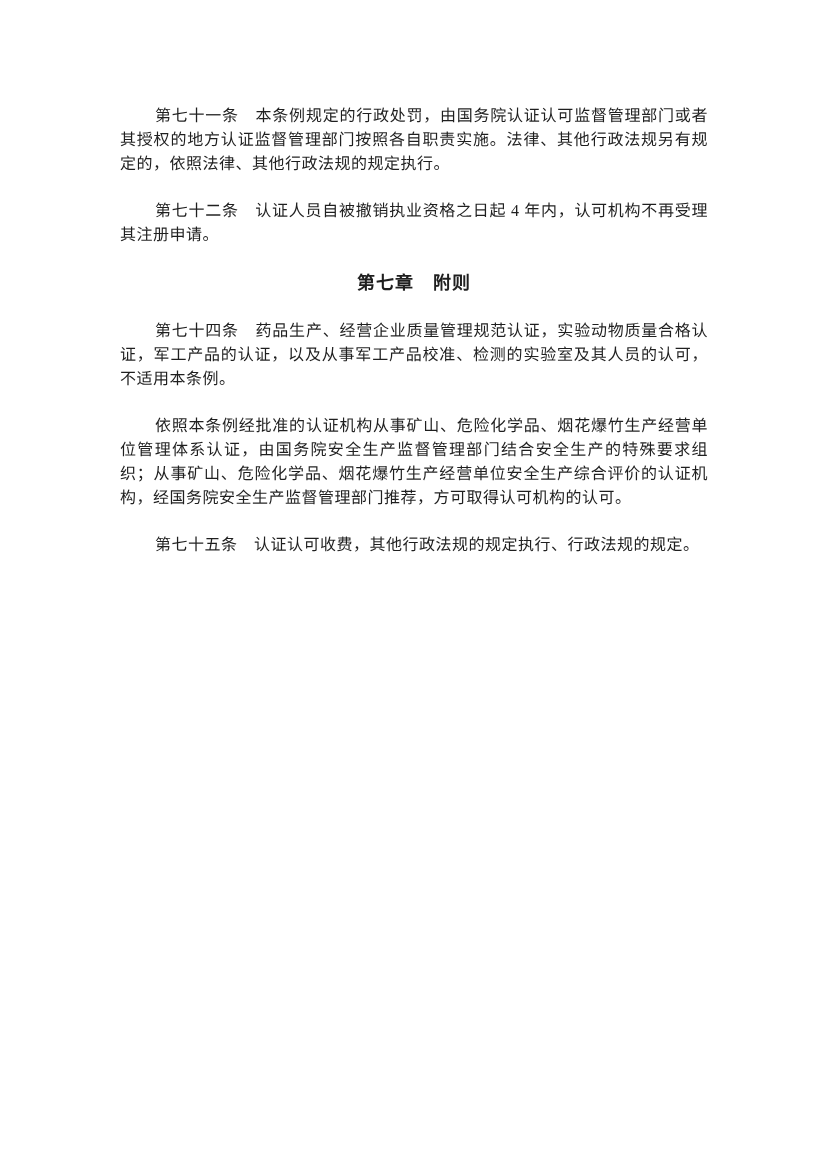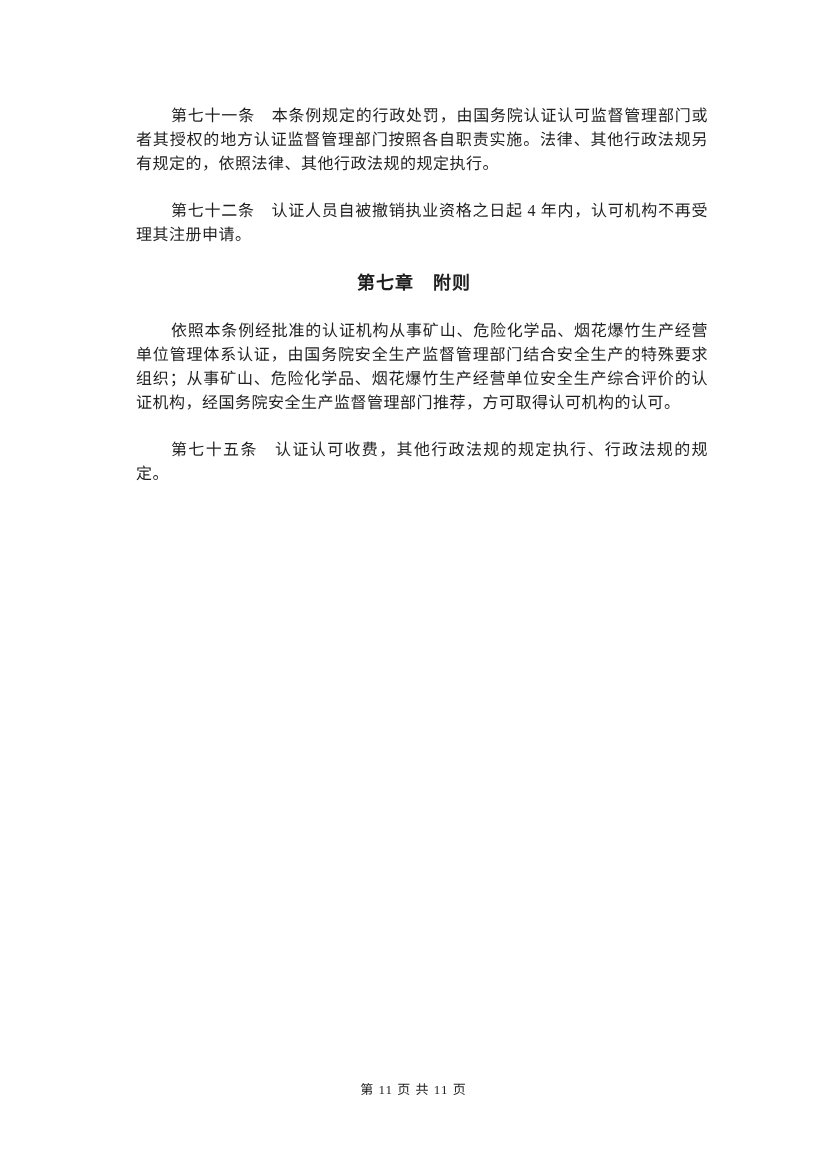--- a/index.html
+++ b/index.html
@@ -22,21 +22,21 @@
     position: absolute;
     left: 120px;
     top: 104px;
     width: 588px;
   }
   .para {
     font-size: 16px;
     line-height: 24px;
     text-align: justify;
     text-indent: 35px;
-    margin: 0 0 23px 16px;
+    margin: 0 0 23px 0;
     letter-spacing: 0.5px;
   }
   .chapter-heading {
     font-size: 18px;
     font-weight: bold;
     line-height: 26px;
     text-align: center;
     margin: 16px 0 23px 0;
     letter-spacing: 1px;
   }
@@ -58,23 +58,23 @@
 <div class="page">
   <div class="content">
 
     <p class="para">第七十一条　本条例规定的行政处罚，由国务院认证认可监督管理部门或者其授权的地方认证监督管理部门按照各自职责实施。法律、其他行政法规另有规定的，依照法律、其他行政法规的规定执行。</p>
 
     <p class="para">第七十二条　认证人员自被撤销执业资格之日起 4 年内，认可机构不再受理其注册申请。</p>
 
 
     <h2 class="chapter-heading">第七章　附则</h2>
 
+    <p class="para">第七十四条　药品生产、经营企业质量管理规范认证，实验动物质量合格认证，军工产品的认证，以及从事军工产品校准、检测的实验室及其人员的认可，不适用本条例。</p>
 
     <p class="para">依照本条例经批准的认证机构从事矿山、危险化学品、烟花爆竹生产经营单位管理体系认证，由国务院安全生产监督管理部门结合安全生产的特殊要求组织；从事矿山、危险化学品、烟花爆竹生产经营单位安全生产综合评价的认证机构，经国务院安全生产监督管理部门推荐，方可取得认可机构的认可。</p>
 
     <p class="para">第七十五条　认证认可收费，其他行政法规的规定执行、行政法规的规定。</p>
 
 
 
   </div>
 
-  <div class="footer">第 11 页 共 11 页</div>
 </div>
 
 </body></html>

